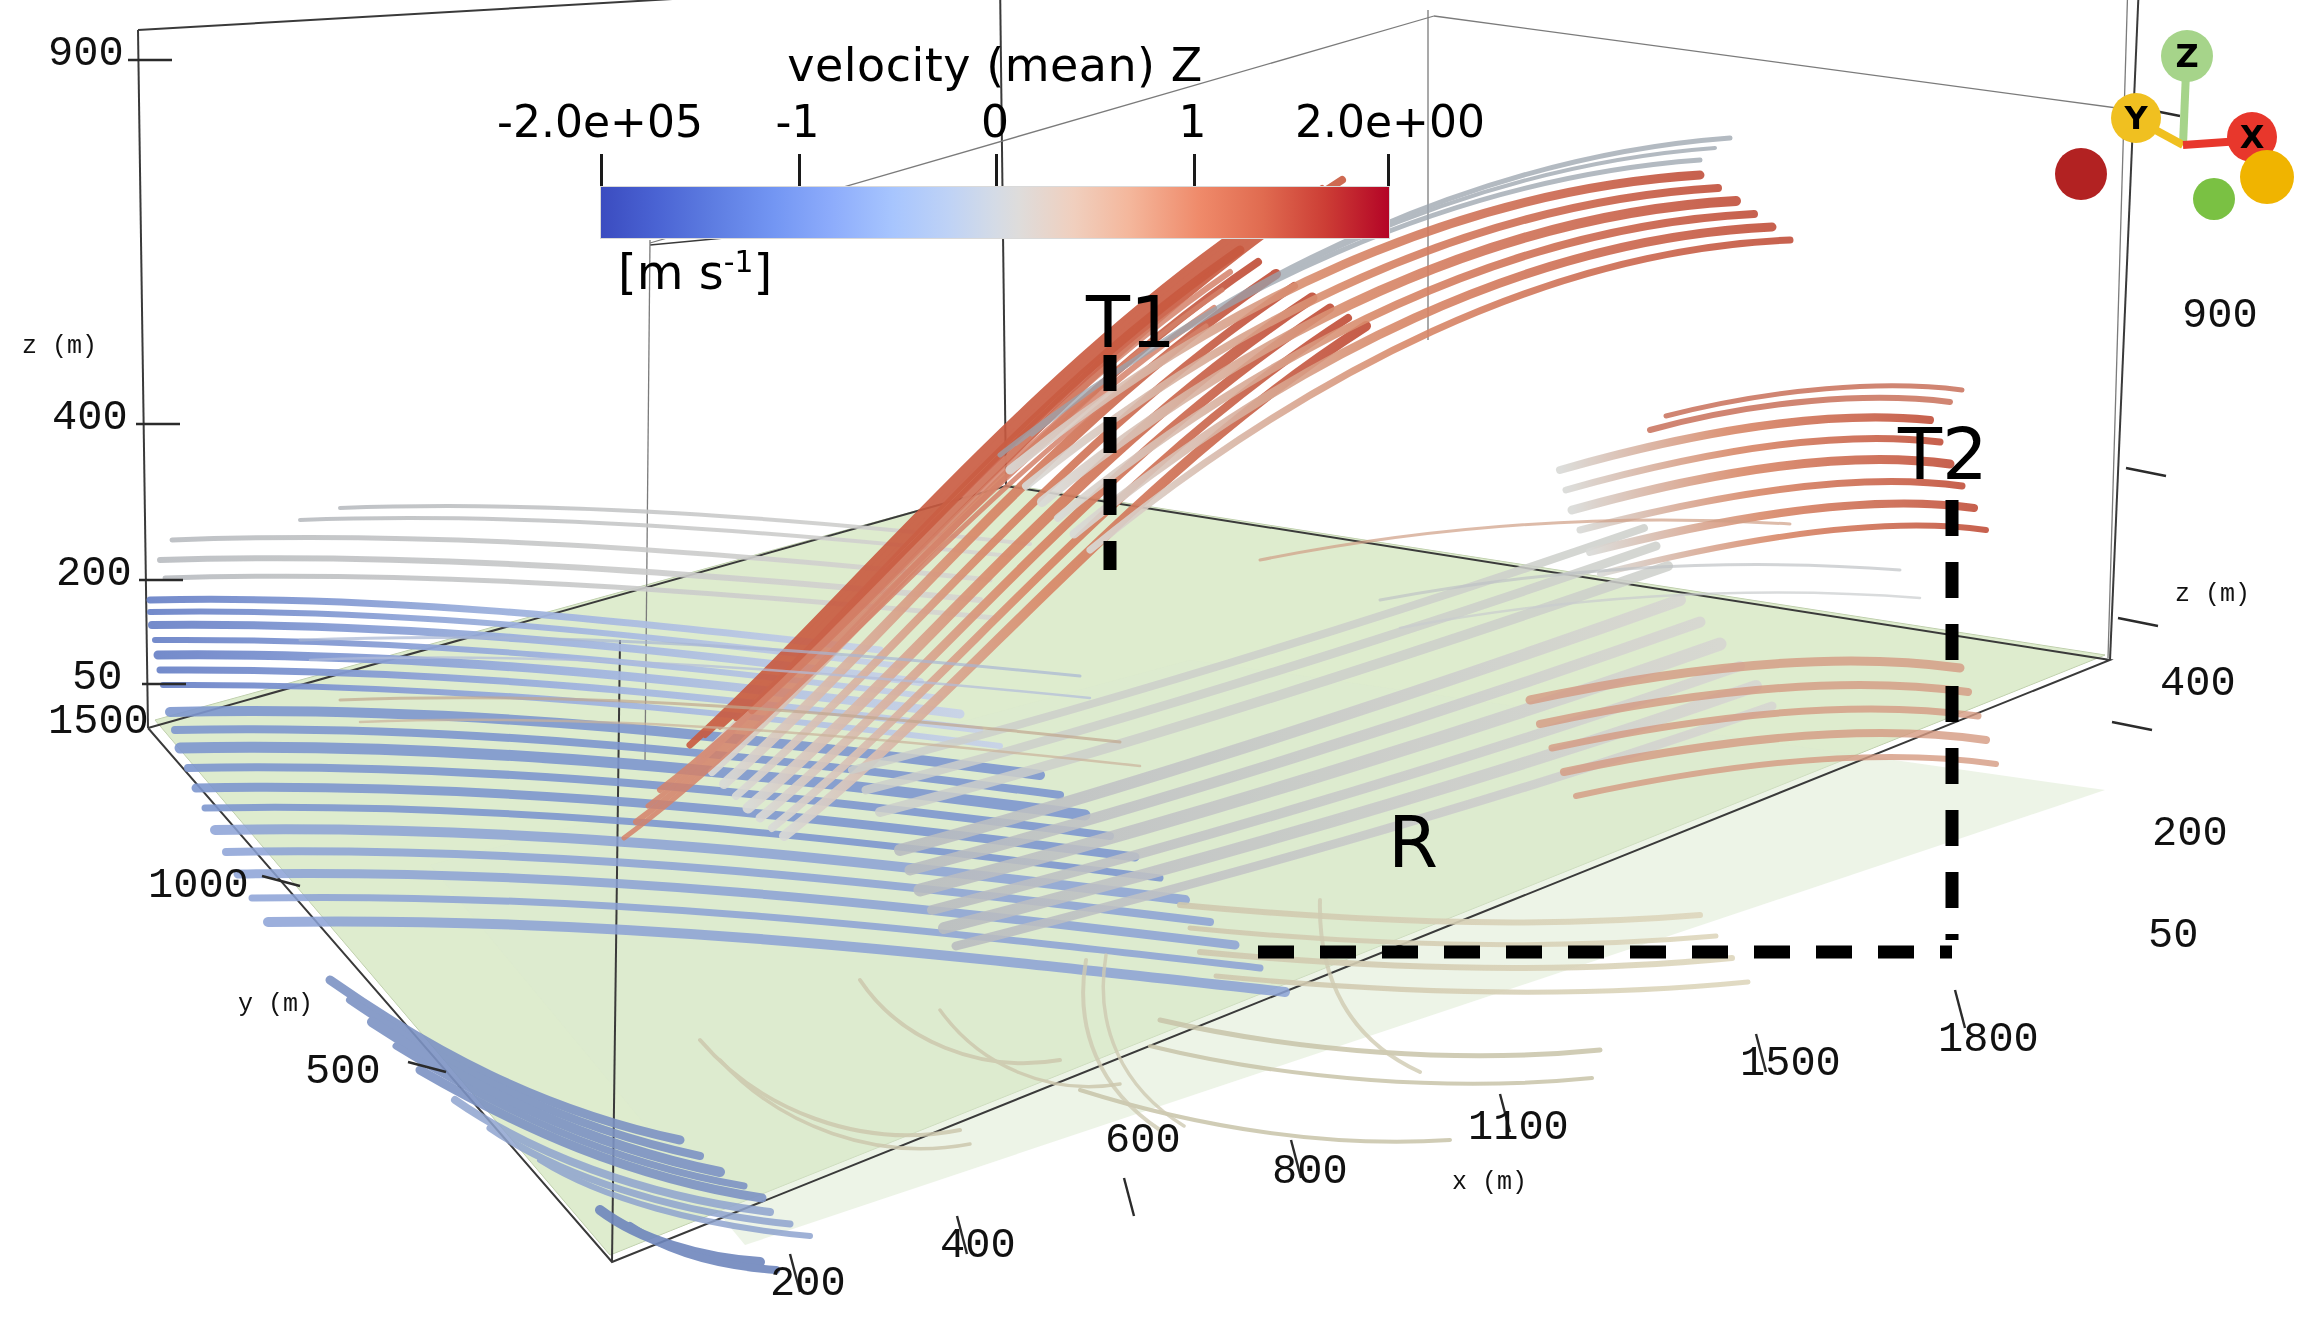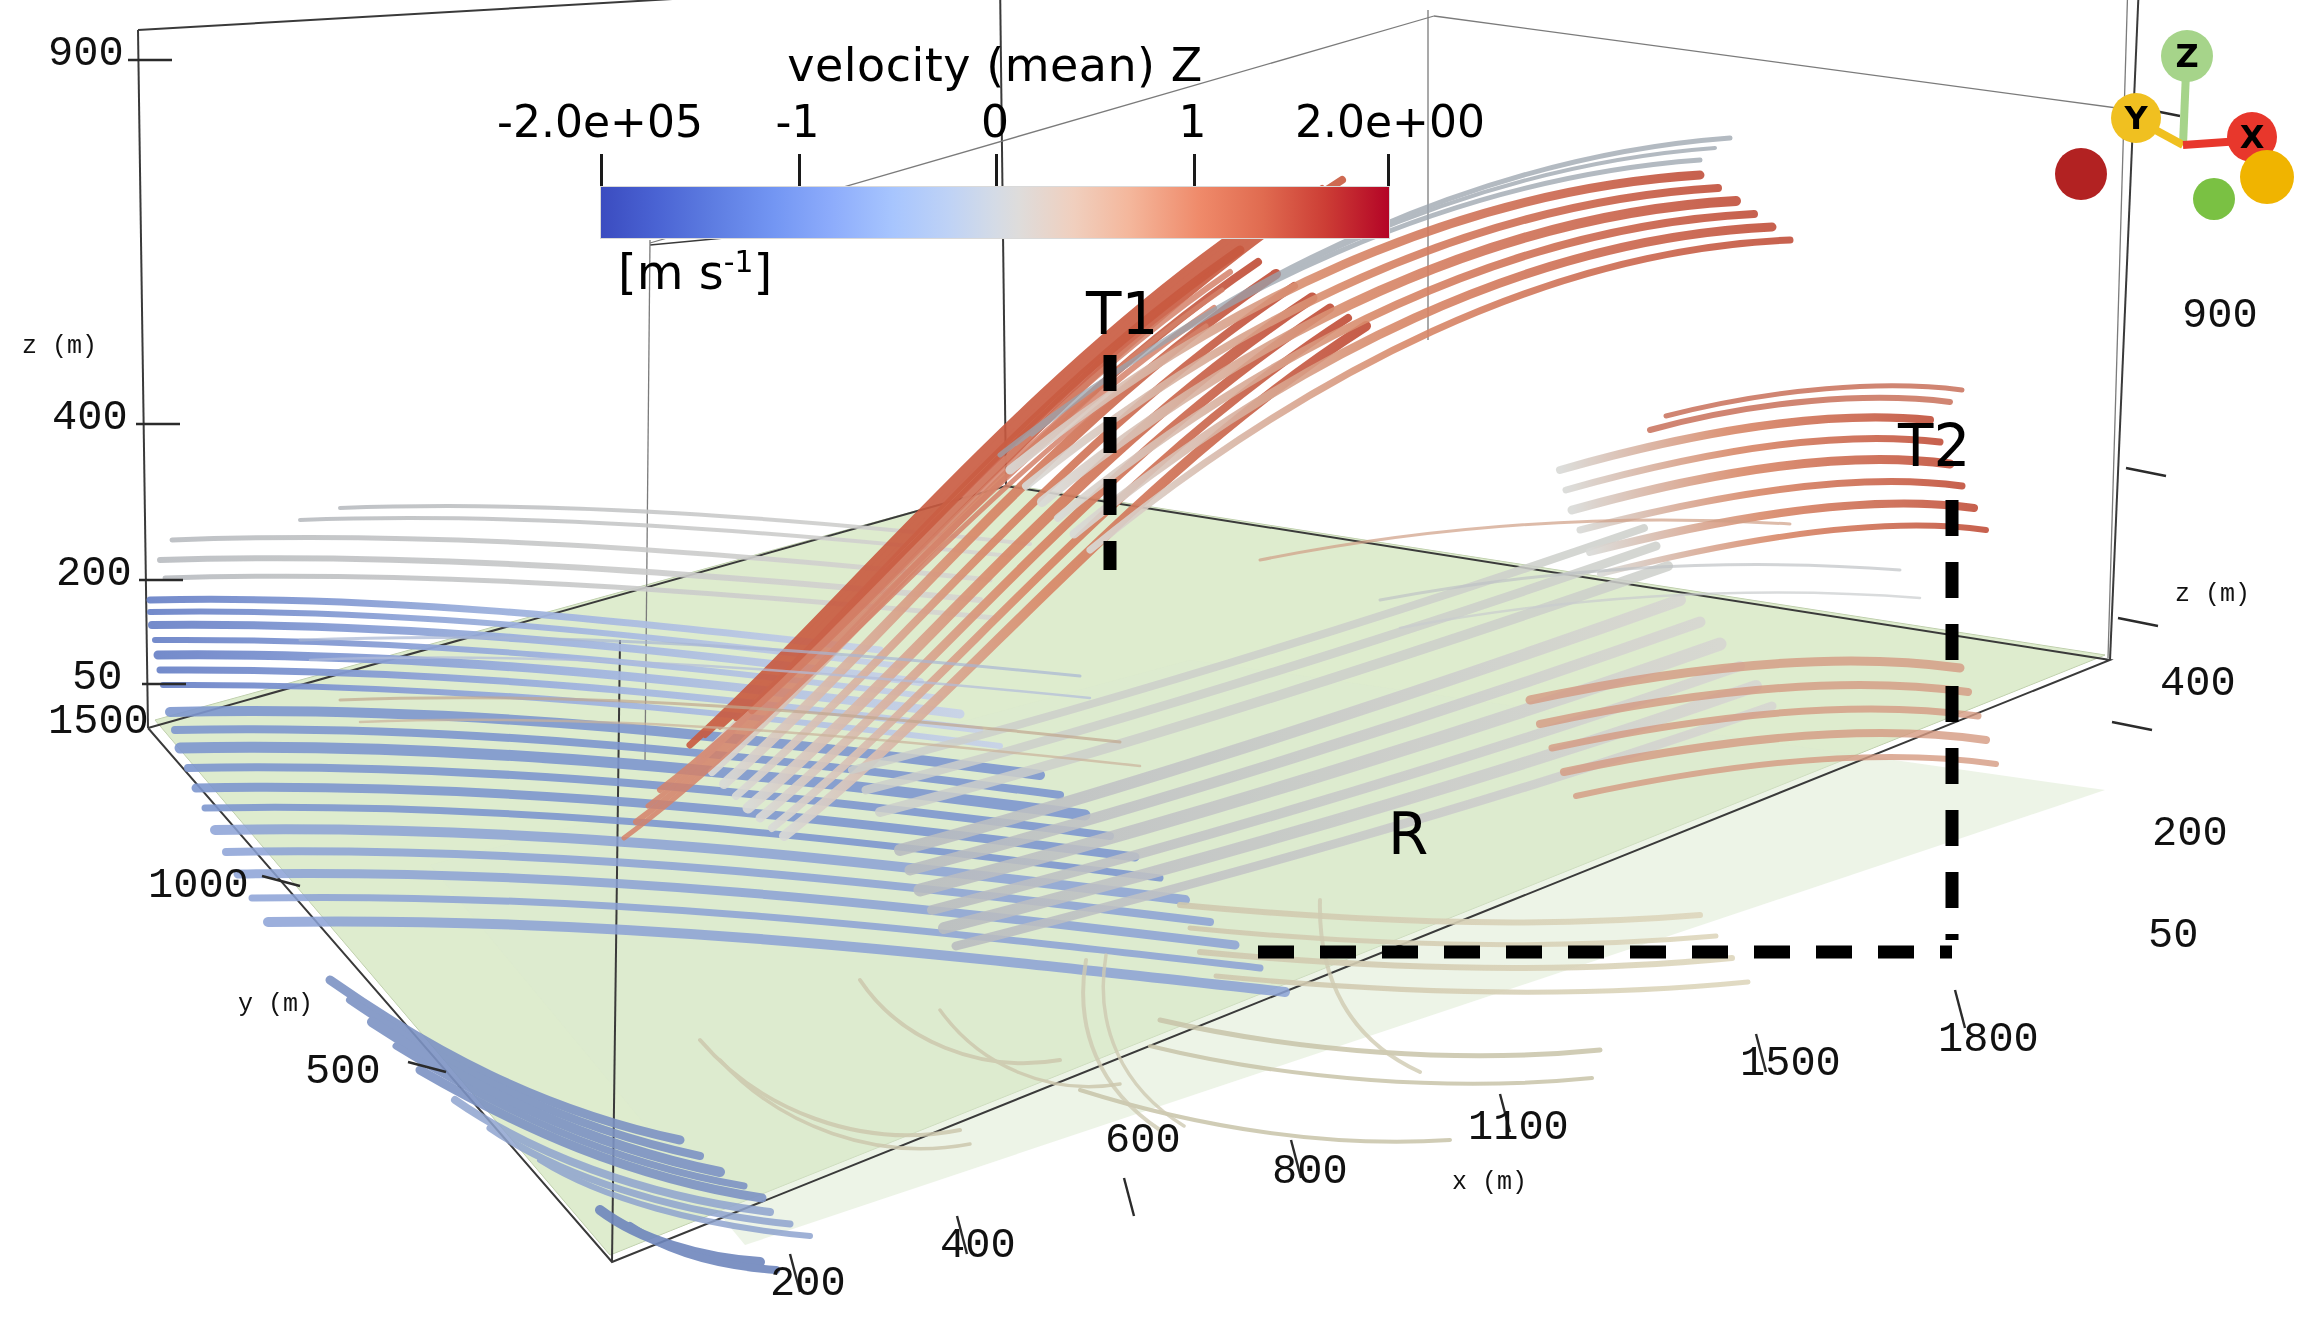--- a/index.html
+++ b/index.html
@@ -23,21 +23,21 @@
     border:1px solid #d9d9d9;box-sizing:border-box;}
   #cb-units{position:absolute;left:18px;top:206px;font-size:48px;color:#000;white-space:nowrap;}
   #cb-units sup{font-size:.62em;vertical-align:super;}
 
   
   .axis-label{position:absolute;color:#111;white-space:nowrap;font-family:Liberation Mono, monospace;}
   .tick-num{font-size:42px;}
   .axis-name{font-size:25px;}
 
   
-  .annot-text{position:absolute;font-size:58px;color:#000;white-space:nowrap;}
+  .annot-text{position:absolute;font-size:72px;color:#000;white-space:nowrap;}
 
   
   #orient-widget{position:absolute;left:2055px;top:20px;width:255px;height:200px;}
   .orient-ball{position:absolute;border-radius:50%;display:flex;align-items:center;
                justify-content:center;font-weight:bold;font-size:32px;color:#000;}
 
   svg{display:block;}
   #scene-svg{position:absolute;left:0;top:0;}
 </style>
 </head>

